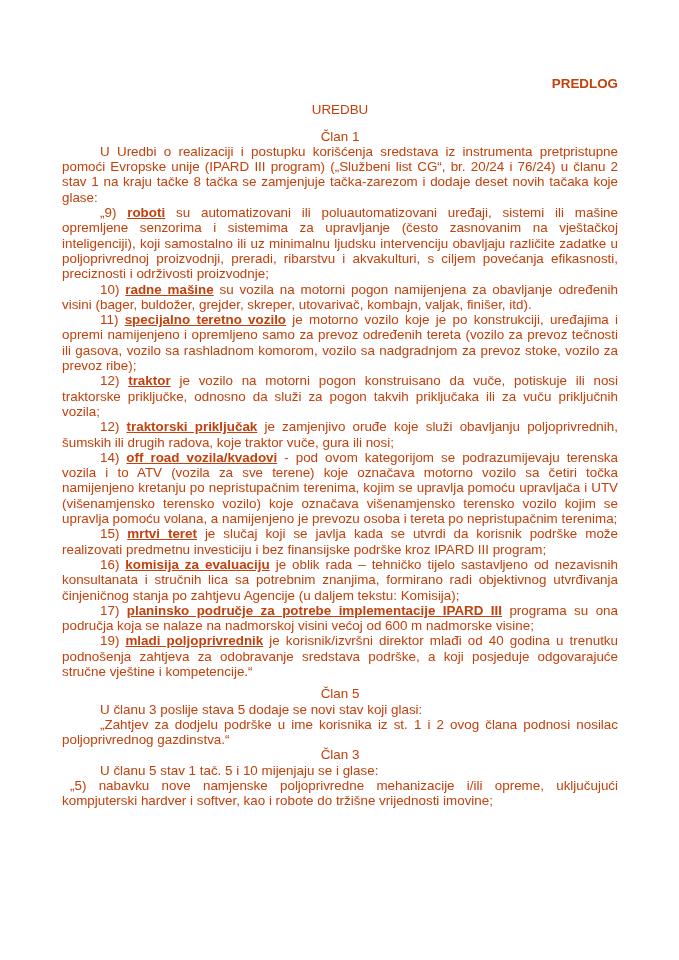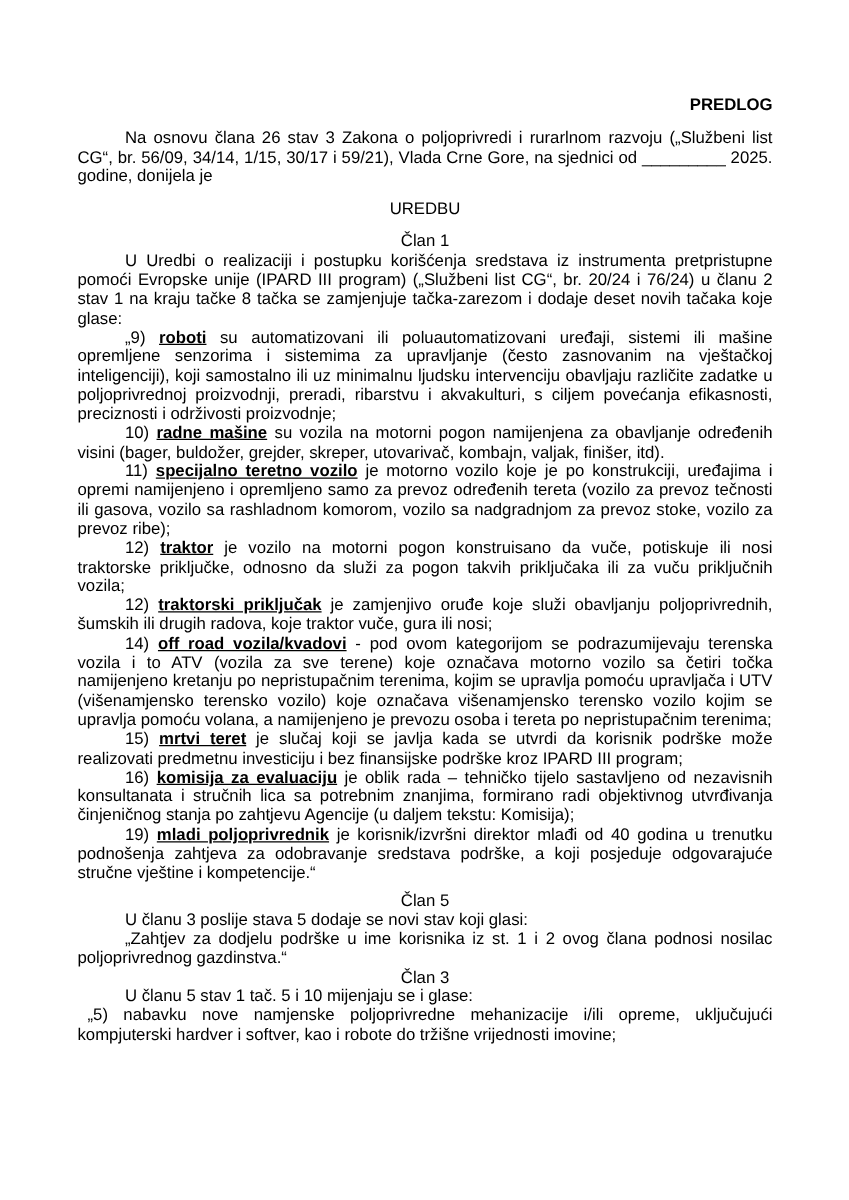--- a/index.html
+++ b/index.html
@@ -10,21 +10,21 @@
   .page {
     position: relative;
     width: 679px;
     height: 960px;
     box-sizing: border-box;
     background: #ffffff;
     padding: 76px 61px 20px 62px;
     font-family: "Liberation Sans", "DejaVu Sans", sans-serif;
     font-size: 13.4px;
     line-height: 15.3px;
-    color: #000000;
+    color: #c2410c;
     overflow: hidden;
   }
   p {
     margin: 0;
     text-align: justify;
     text-indent: 38px;
   }
   .tag {
     text-align: right;
     font-weight: 700;
@@ -53,21 +53,20 @@
     text-decoration: underline;
   }
 </style>
 </head>
 <body>
 
 <div class="page">
 
   <p class="tag">PREDLOG</p>
 
-  <p class="sp">Na osnovu člana 26 stav 3 Zakona o poljoprivredi i rurarlnom razvoju („Službeni list CG“, br. 56/09, 34/14, 1/15, 30/17 i 59/21), Vlada Crne Gore, na sjednici od _________ 2025. godine, donijela je</p>
 
   <p class="center sp">UREDBU</p>
 
   <section>
     <p class="center sp">Član 1</p>
     <p>U Uredbi o realizaciji i postupku korišćenja sredstava iz instrumenta pretpristupne pomoći Evropske unije (IPARD III program) („Službeni list CG“, br. 20/24 i 76/24) u članu 2 stav 1 na kraju tačke 8 tačka se zamjenjuje tačka-zarezom i dodaje deset novih tačaka koje glase:</p>
 
     <p><span>„9)</span> <span class="b">roboti</span> <span>su automatizovani ili poluautomatizovani uređaji, sistemi ili mašine opremljene senzorima i sistemima za upravljanje (često zasnovanim na vještačkoj inteligenciji), koji samostalno ili uz minimalnu ljudsku intervenciju obavljaju različite zadatke u poljoprivrednoj proizvodnji, preradi, ribarstvu i akvakulturi, s ciljem povećanja efikasnosti, preciznosti i održivosti proizvodnje;</span></p>
 
     <p><span>10)</span> <span class="b">radne mašine</span> <span>su vozila na motorni pogon namijenjena za obavljanje određenih visini (bager, buldožer, grejder, skreper, utovarivač, kombajn, valjak, finišer, itd).</span></p>
@@ -77,20 +76,21 @@
     <p><span>12)</span> <span class="b">traktor</span> <span>je vozilo na motorni pogon konstruisano da vuče, potiskuje ili nosi traktorske priključke, odnosno da služi za pogon takvih priključaka ili za vuču priključnih vozila;</span></p>
 
     <p><span>12)</span> <span class="b">traktorski priključak</span> <span>je zamjenjivo oruđe koje služi obavljanju poljoprivrednih, šumskih ili drugih radova, koje traktor vuče, gura ili nosi;</span></p>
 
     <p><span>14)</span> <span class="b">off road vozila/kvadovi</span> <span>- pod ovom kategorijom se podrazumijevaju terenska vozila i to ATV (vozila za sve terene) koje označava motorno vozilo sa četiri točka namijenjeno kretanju po nepristupačnim terenima, kojim se upravlja pomoću upravljača i UTV (višenamjensko terensko vozilo) koje označava višenamjensko terensko vozilo kojim se upravlja pomoću volana, a namijenjeno je prevozu osoba i tereta po nepristupačnim terenima;</span></p>
 
     <p><span>15)</span> <span class="b">mrtvi teret</span> <span>je slučaj koji se javlja kada se utvrdi da korisnik podrške može realizovati predmetnu investiciju i bez finansijske podrške kroz IPARD III program;</span></p>
 
     <p><span>16)</span> <span class="b">komisija za evaluaciju</span> <span>je oblik rada – tehničko tijelo sastavljeno od nezavisnih konsultanata i stručnih lica sa potrebnim znanjima, formirano radi objektivnog utvrđivanja činjeničnog stanja po zahtjevu Agencije (u daljem tekstu: Komisija);</span></p>
 
+    <p><span>17)</span> <span class="b">planinsko područje za potrebe implementacije IPARD III</span> <span>programa su ona područja koja se nalaze na nadmorskoj visini većoj od 600 m nadmorske visine;</span></p>
 
     <p><span>19)</span> <span class="b">mladi poljoprivrednik</span> <span>je korisnik/izvršni direktor mlađi od 40 godina u trenutku podnošenja zahtjeva za odobravanje sredstava podrške, a koji posjeduje odgovarajuće stručne vještine i kompetencije.“</span></p>
   </section>
 
   <section>
     <p class="center sp-sm">Član 5</p>
     <p>U članu 3 poslije stava 5 dodaje se novi stav koji glasi:</p>
     <p>„Zahtjev za dodjelu podrške u ime korisnika iz st. 1 i 2 ovog člana podnosi nosilac poljoprivrednog gazdinstva.“</p>
   </section>
 

